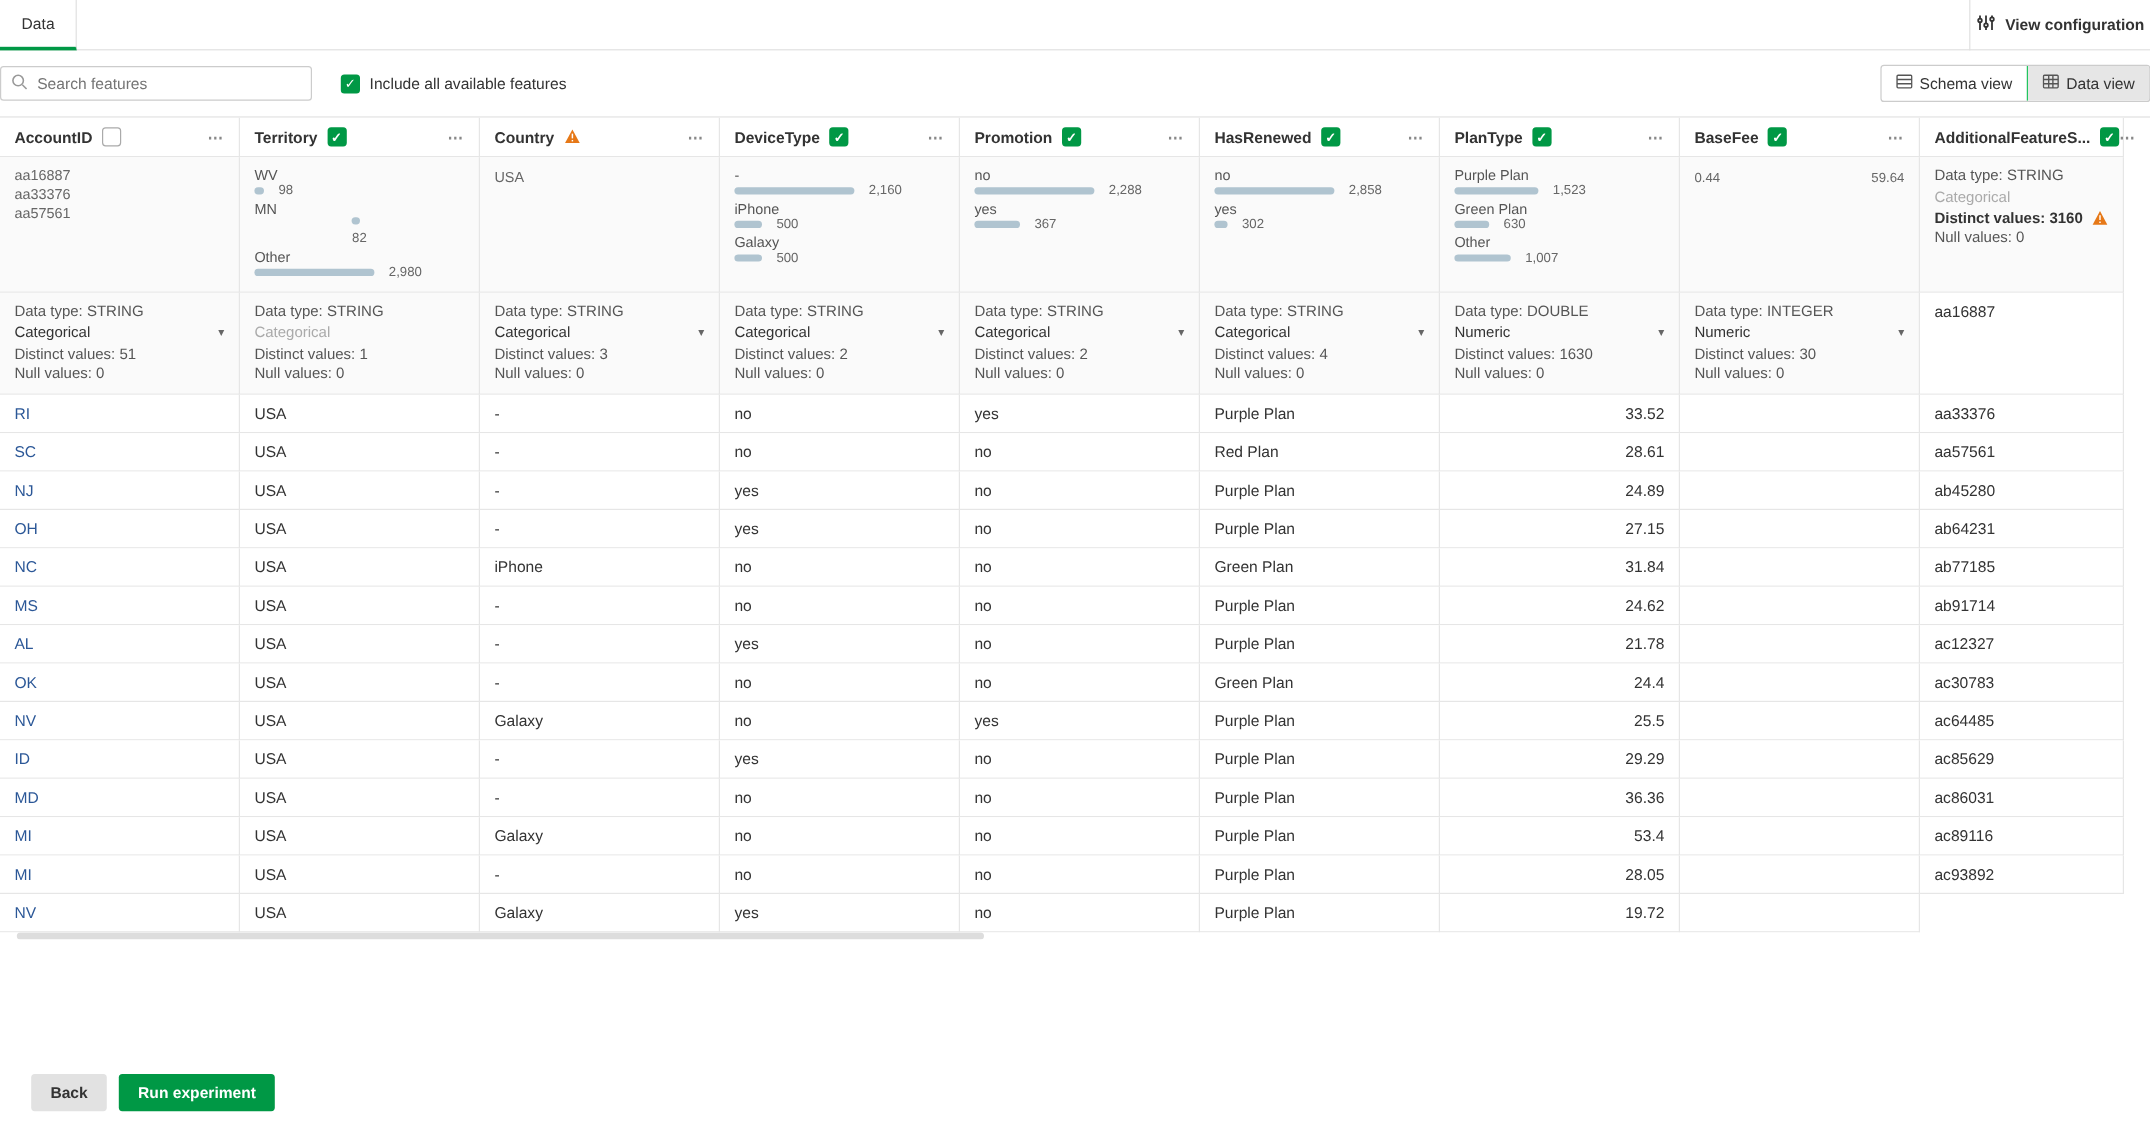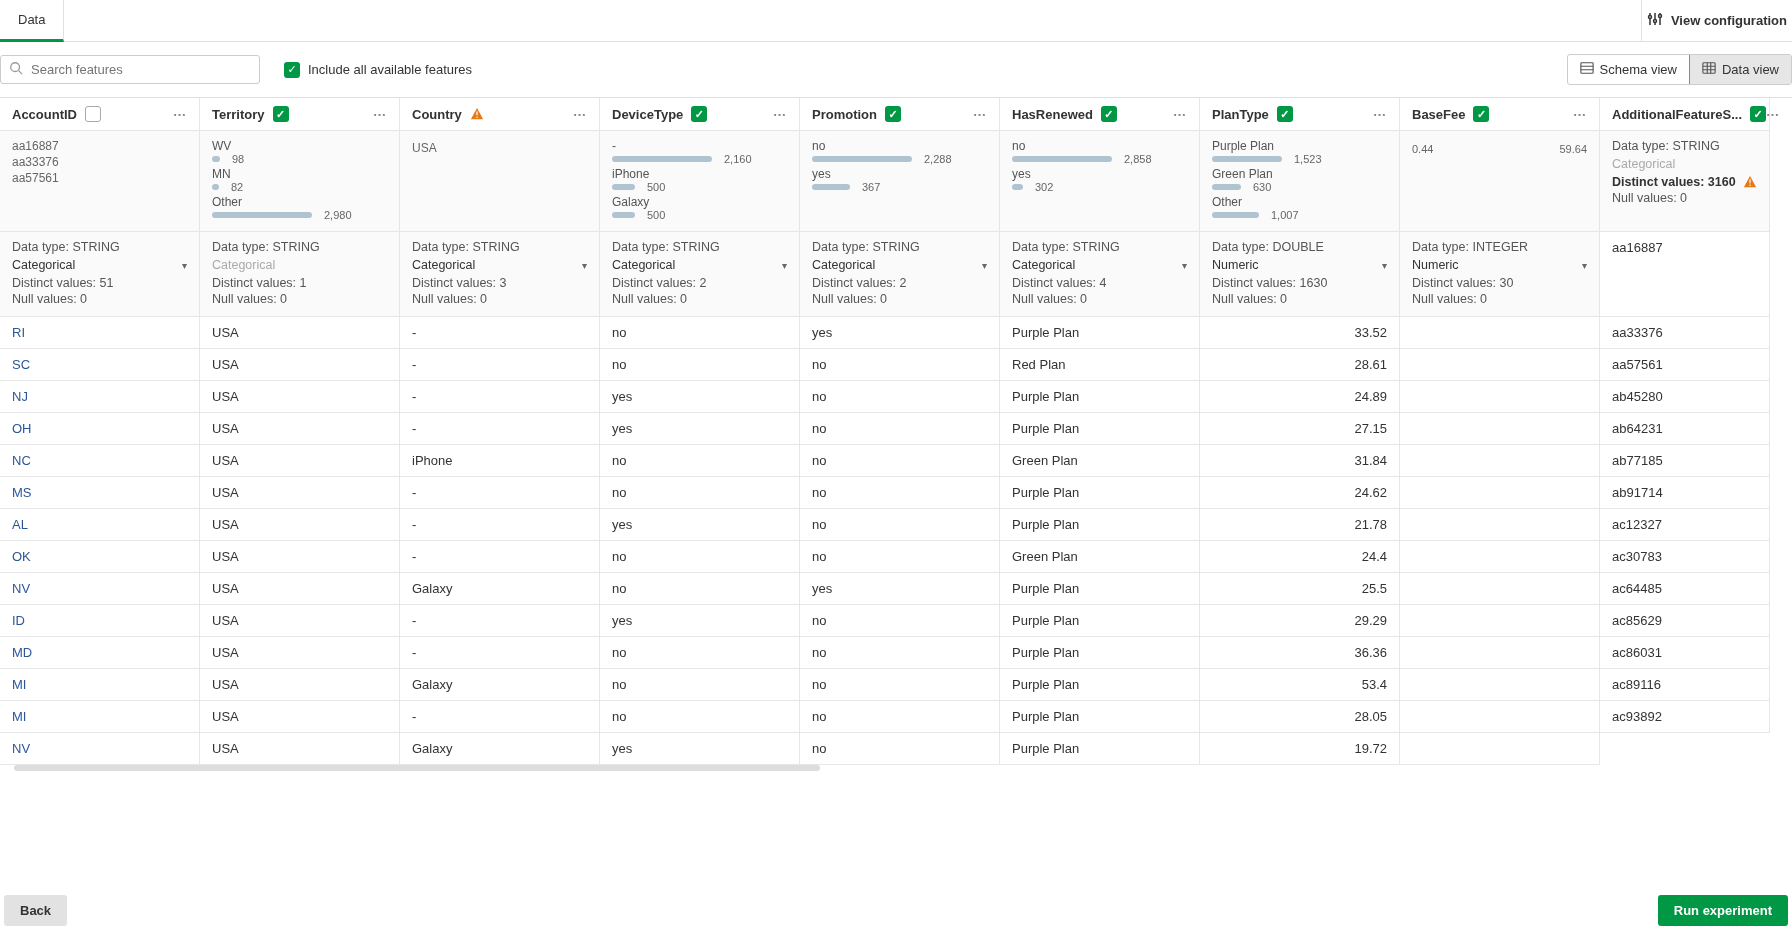--- a/index.html
+++ b/index.html
@@ -159,22 +159,22 @@
   .data-cell.link { color:#2b5797; }
   .spark {
     height:44px; position:relative;
   }
   .spark svg { width:100%; height:44px; }
   .spark-lbl { position:absolute; top:-2px; left:50%; transform:translateX(-50%); font-size:10px; color:#666; white-space:nowrap;}
   .spark-range { display:flex; justify-content:space-between; font-size:11px; color:#666; margin-top:4px;}
   .footer {
     position: fixed;
     bottom: 0; left:0; right:0;
-    display:flex; justify-content:space-between; gap:10px;
-    padding: 14px 4px;
+    display:flex; justify-content:flex-start; gap:10px;
+    padding: 14px 26px;
     background:#fff;
   }
   .btn {
     padding: 8px 16px; border-radius:3px; cursor:pointer; font-weight:600; font-size:13px;
     border: none;
   }
   .btn-back { background:#e2e2e2; color:#333; }
   .btn-run { background:#009845; color:#fff; }
   .chev { font-size:10px; color:#666; }
   .hscroll { height:6px; background:#ddd; border-radius:3px; margin:0 14px 0 14px; width:45%;}
@@ -320,21 +320,21 @@
       <div class="cell summary-cell">
         <div style="margin-bottom:2px;">
           <div style="font-size:12px;color:#555;">WV</div>
           <div style="display:flex;align-items:center;gap:6px;">
             <div class="samp-bar" style="width:8px"></div>
             <span class="samp-num">98</span>
           </div>
         </div>
         <div style="margin-bottom:2px;">
           <div style="font-size:12px;color:#555;">MN</div>
-          <div style="display:flex;align-items:center;gap:6px;">
+          <div style="display:flex;align-items:center;gap:6px;flex-direction:column;">
             <div class="samp-bar" style="width:7px"></div>
             <span class="samp-num">82</span>
           </div>
         </div>
         <div style="margin-bottom:2px;">
           <div style="font-size:12px;color:#555;">Other</div>
           <div style="display:flex;align-items:center;gap:6px;">
             <div class="samp-bar" style="width:100px"></div>
             <span class="samp-num">2,980</span>
           </div>

